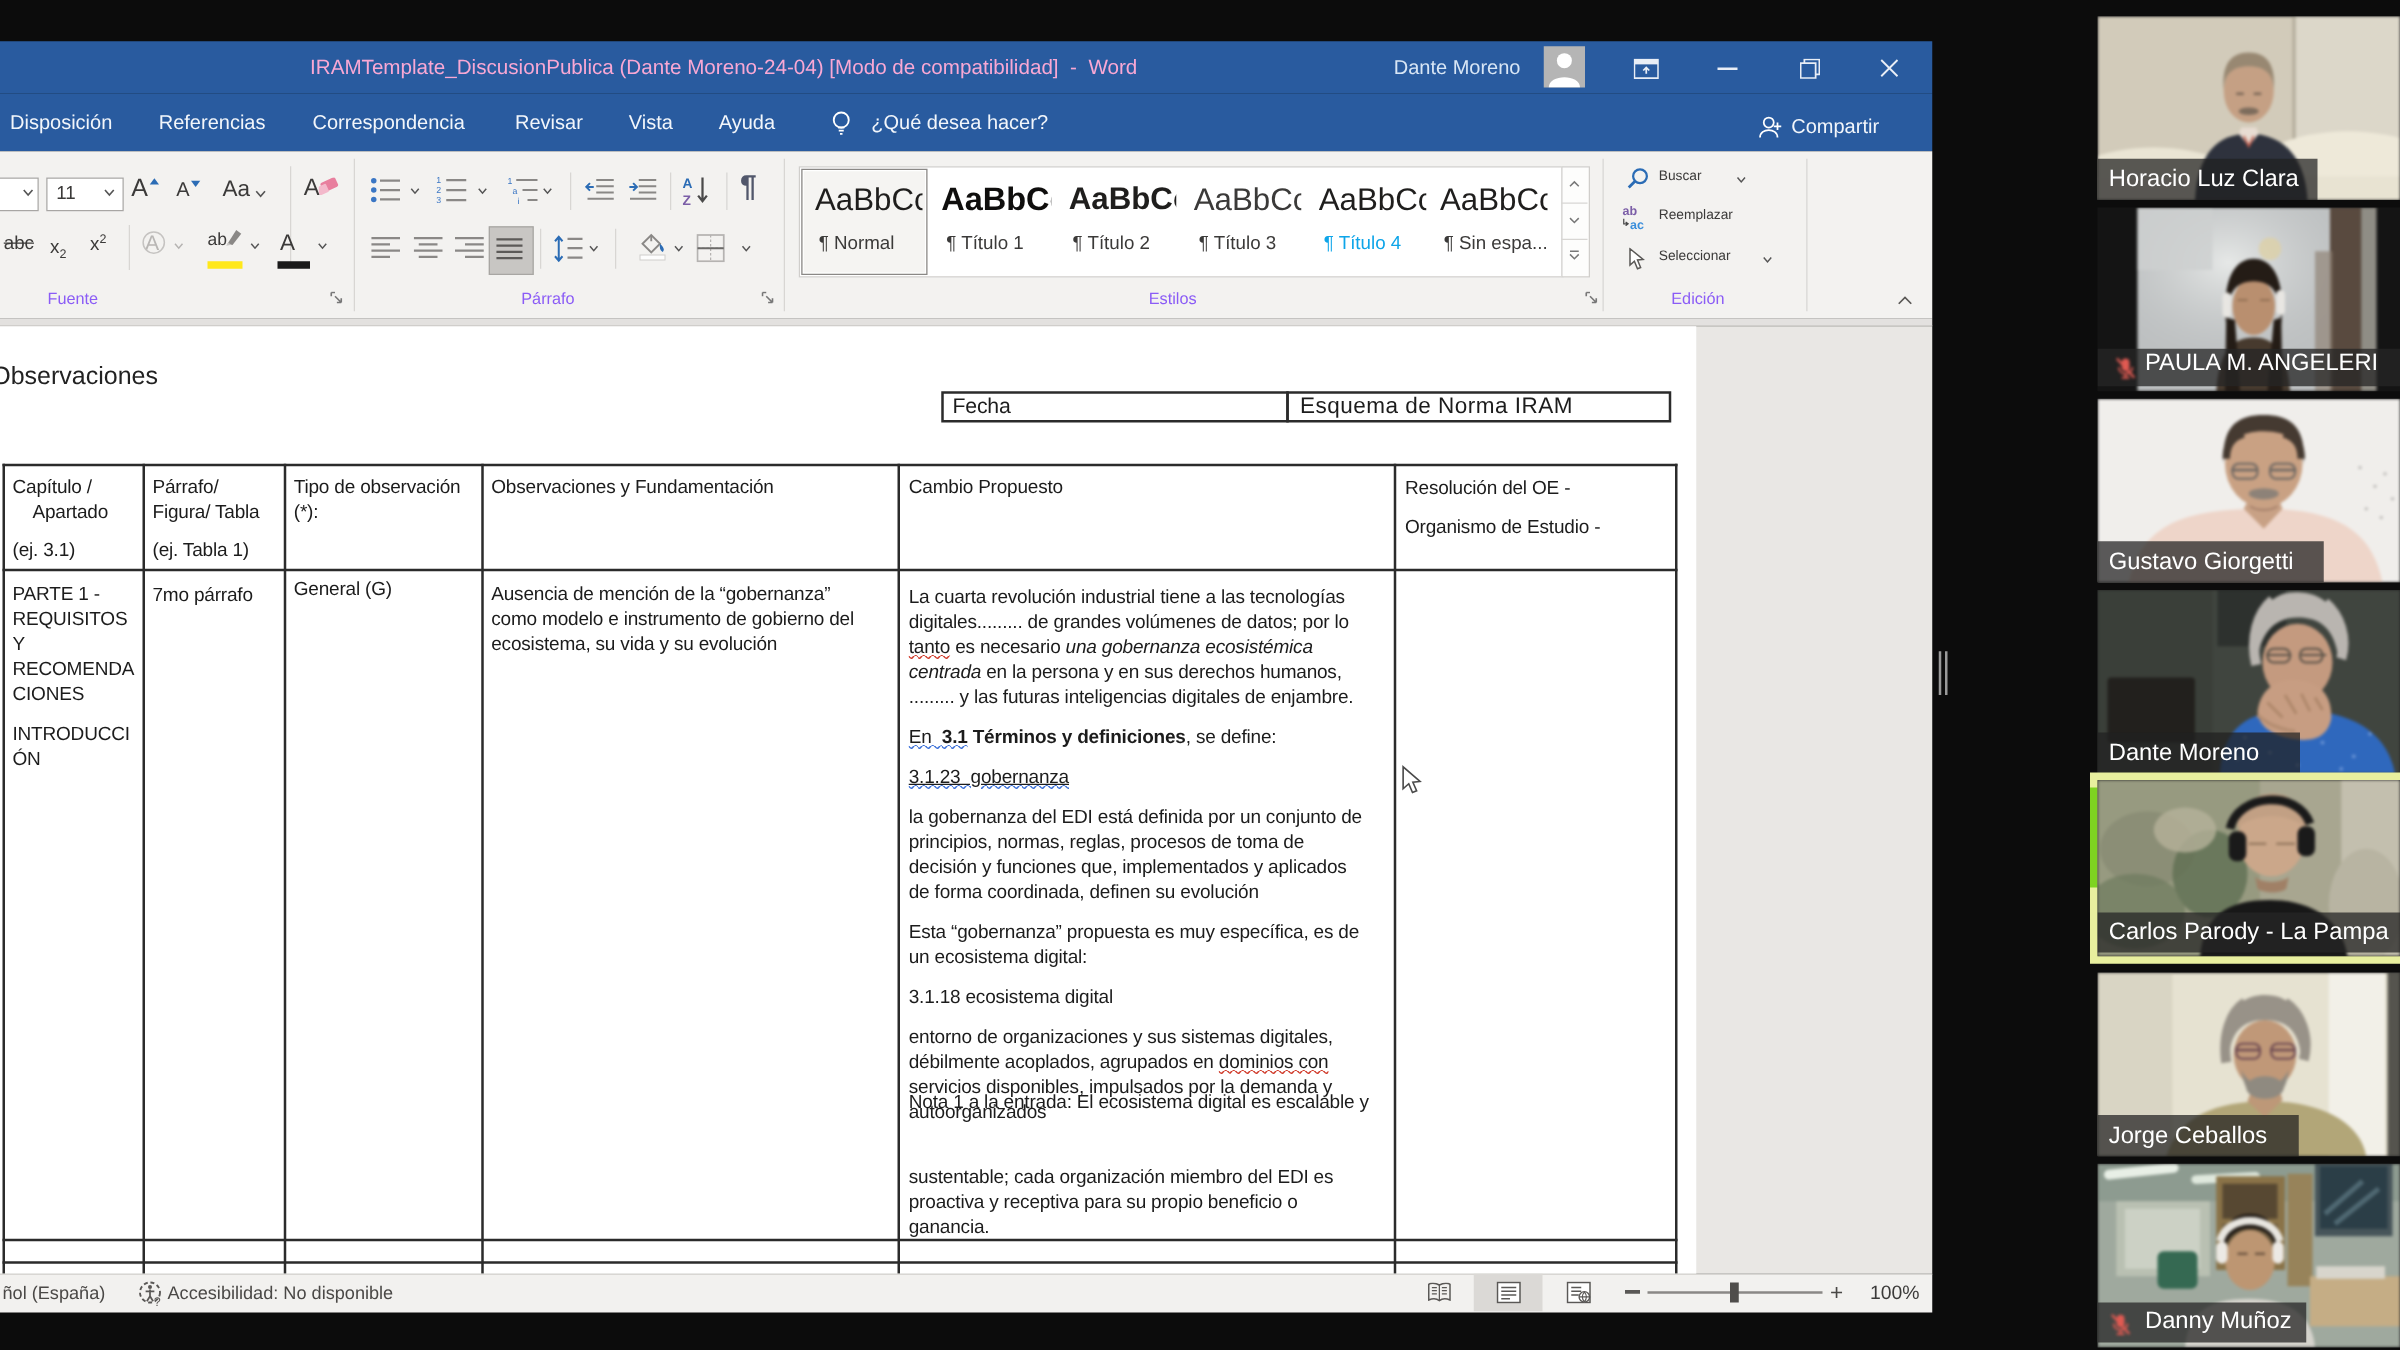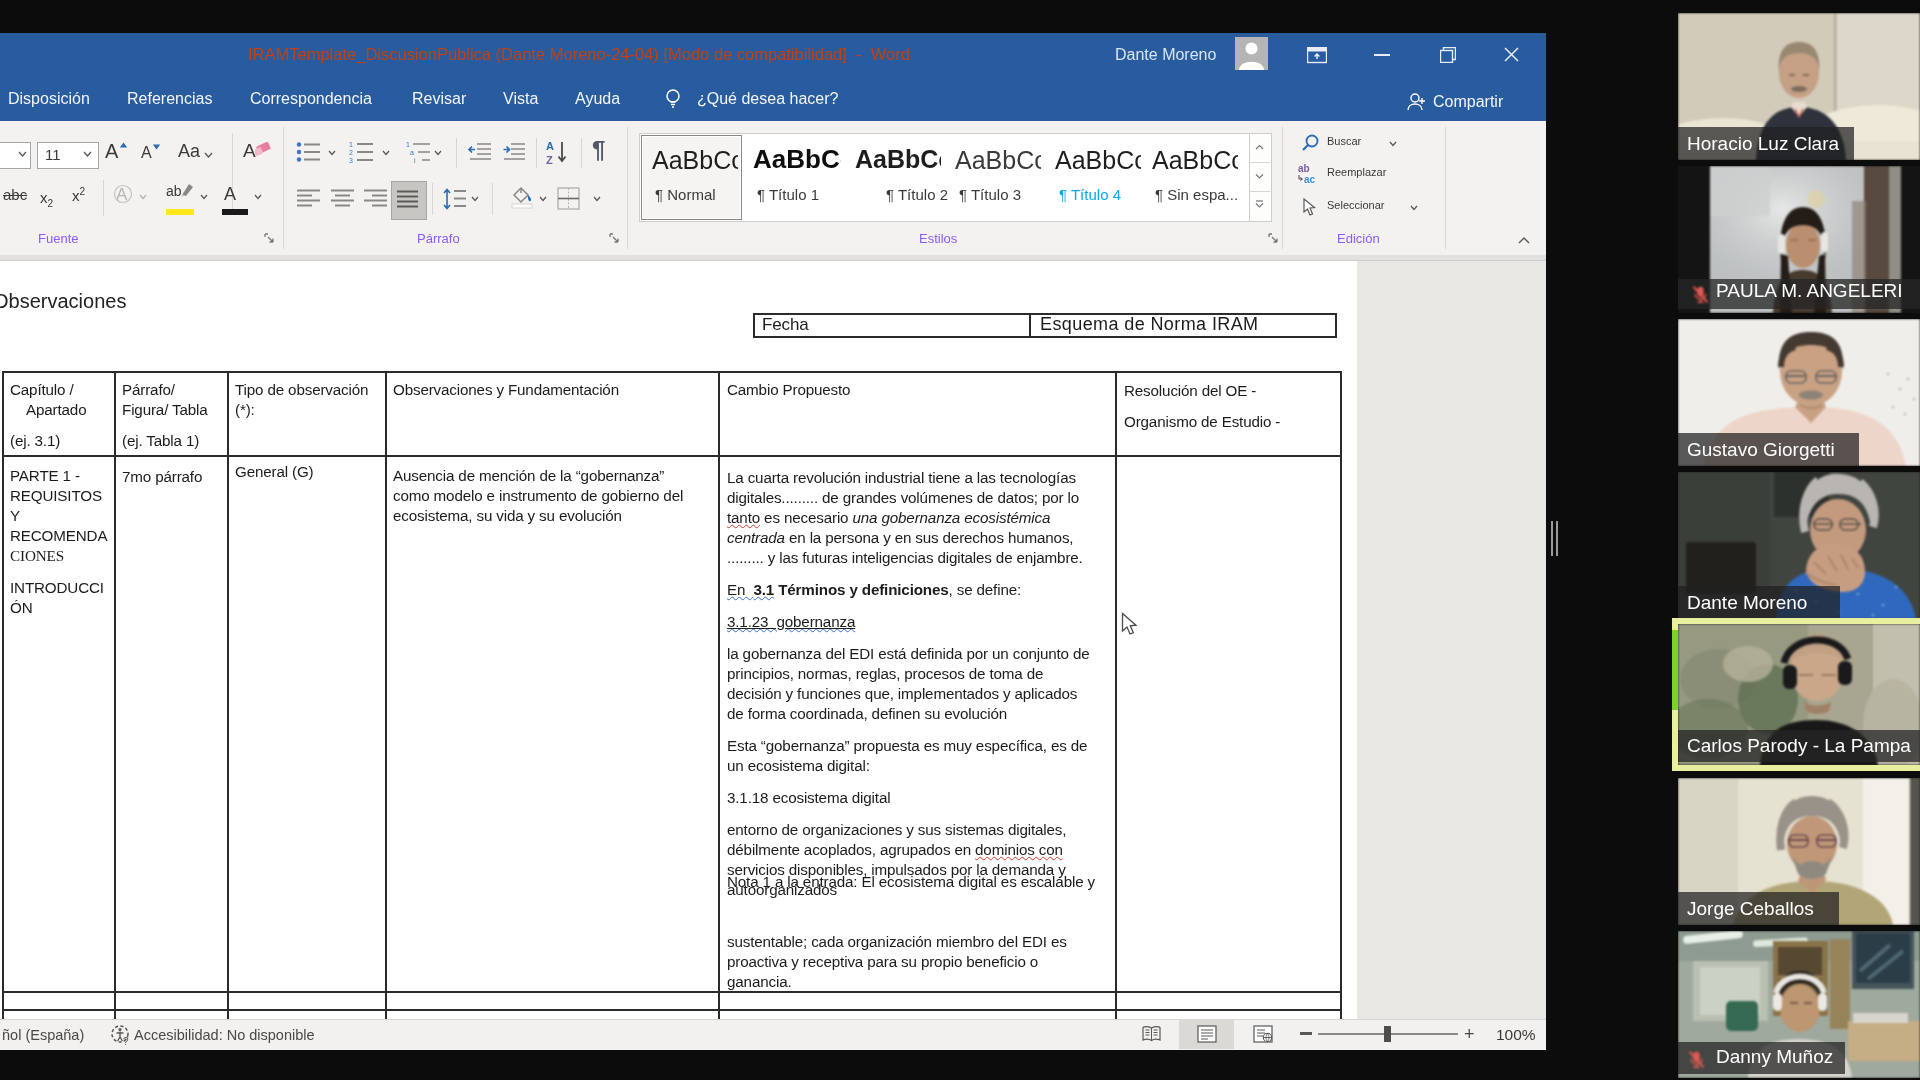--- a/index.html
+++ b/index.html
@@ -7,21 +7,21 @@
   .abs{position:absolute;}
   #stage{position:absolute;left:0;top:0;width:1920px;height:1080px;}
   
   #titlebar{left:0;top:33px;width:1546px;height:42px;background:#295b9f;}
   #tabrow{left:0;top:75px;width:1546px;height:46px;background:#295b9f;}
   #ribbon{left:0;top:121px;width:1546px;height:134px;background:#f3f2f0;}
   #ribbonedge{left:0;top:255px;width:1546px;height:5px;background:#e3e1df;border-bottom:1px solid #d0cecb;}
   #docarea{left:0;top:261px;width:1546px;height:758px;background:#e9e7e4;}
   #page{left:0;top:0px;width:1357px;height:758px;background:#ffffff;}
   #statusbar{left:0;top:1019px;width:1546px;height:31px;background:#f2f1ef;border-top:1px solid #d8d6d3;}
-  .ttext{color:#c2410c;font-size:16px;white-space:nowrap;}
+  .ttext{color:#f9a8d4;font-size:16px;white-space:nowrap;}
   .tab{color:#f2f6fb;font-size:16px;white-space:nowrap;}
   .glabel{color:#8b5cf6;font-size:13px;white-space:nowrap;}
   .btext{color:#3b3a39;font-size:11px;white-space:nowrap;}
   
   .dline{position:absolute;color:#1c1c1c;font-size:15.2px;letter-spacing:-0.15px;white-space:nowrap;line-height:20px;}
   .tb{position:absolute;background:#2b2b2b;}
   
   .vtile{position:absolute;left:1678px;width:242px;height:147px;background:#222;overflow:hidden;}
   .vtile > svg{filter:blur(1.1px);}
   .vlabel{position:absolute;background:rgba(32,32,32,0.72);color:#fff;font-size:19px;
@@ -248,21 +248,21 @@
   <div class="abs" style="left:627px;top:127px;width:1px;height:122px;background:#d8d6d3;"></div>
 
   <div class="abs" style="left:639px;top:133px;width:610px;height:87px;background:#fff;border:1px solid #d0cecb;"></div>
 
   <div class="abs" style="left:641px;top:135px;width:99px;height:83px;background:#f5f4f2;border:1px solid #8a8886;box-shadow:inset 0 0 0 1px #fff;"></div>
   <div class="abs" style="left:652px;top:146px;font-size:25px;color:#1f1e1d;white-space:nowrap;width:86px;overflow:hidden;">AaBbCcD</div>
   <div class="abs" style="left:655px;top:186px;font-size:15px;color:#3b3a39;">¶ Normal</div>
   <div class="abs" style="left:753px;top:144px;font-size:26px;color:#0f0e0d;font-weight:bold;white-space:nowrap;width:88px;overflow:hidden;">AaBbC​c</div>
   <div class="abs" style="left:757px;top:186px;font-size:15px;color:#3b3a39;">¶ Título 1</div>
   <div class="abs" style="left:855px;top:145px;font-size:25px;color:#1f1e1d;font-weight:bold;white-space:nowrap;width:86px;overflow:hidden;">AaBbCcI</div>
-  <div class="abs" style="left:858px;top:186px;font-size:15px;color:#3b3a39;margin-left:28px;">¶ Título 2</div>
+  <div class="abs" style="left:858px;top:186px;font-size:15px;color:#3b3a39;">¶ Título 2</div>
   <div class="abs" style="left:955px;top:146px;font-size:25px;color:#3b3a39;white-space:nowrap;width:86px;overflow:hidden;">AaBbCcD</div>
   <div class="abs" style="left:959px;top:186px;font-size:15px;color:#3b3a39;">¶ Título 3</div>
   <div class="abs" style="left:1055px;top:146px;font-size:25px;color:#1f1e1d;white-space:nowrap;width:86px;overflow:hidden;">AaBbCcD</div>
   <div class="abs" style="left:1059px;top:186px;font-size:15px;color:#0ea5e9;">¶ Título 4</div>
   <div class="abs" style="left:1152px;top:146px;font-size:25px;color:#1f1e1d;white-space:nowrap;width:86px;overflow:hidden;">AaBbCcD</div>
   <div class="abs" style="left:1155px;top:186px;font-size:15px;color:#3b3a39;">¶ Sin espa...</div>
 
   <div class="abs" style="left:1249px;top:133px;width:21px;height:87px;background:#fdfdfc;border:1px solid #d0cecb;"></div>
   <div class="abs" style="left:1249px;top:162px;width:21px;height:1px;background:#d8d6d3;"></div>
   <div class="abs" style="left:1249px;top:191px;width:21px;height:1px;background:#d8d6d3;"></div>
@@ -344,21 +344,21 @@
   <div class="dline" style="left:235px;top:400px;">(*):</div>
   <div class="dline" style="left:393px;top:380px;">Observaciones y Fundamentación</div>
   <div class="dline" style="left:727px;top:380px;">Cambio Propuesto</div>
   <div class="dline" style="left:1124px;top:381px;">Resolución del OE -</div>
   <div class="dline" style="left:1124px;top:412px;">Organismo de Estudio -</div>
 
   <div class="dline" style="left:10px;top:466px;">PARTE 1 -</div>
   <div class="dline" style="left:10px;top:486px;">REQUISITOS</div>
   <div class="dline" style="left:10px;top:506px;">Y</div>
   <div class="dline" style="left:10px;top:526px;">RECOMENDA</div>
-  <div class="dline" style="left:10px;top:546px;font-family:Liberation Serif, serif;">CIONES</div>
+  <div class="dline" style="left:10px;top:546px;">CIONES</div>
   <div class="dline" style="left:10px;top:578px;">INTRODUCCI</div>
   <div class="dline" style="left:10px;top:598px;">ÓN</div>
   <div class="dline" style="left:122px;top:467px;">7mo párrafo</div>
   <div class="dline" style="left:235px;top:462px;">General (G)</div>
   <div class="dline" style="left:393px;top:466px;">Ausencia de mención de la “gobernanza”</div>
   <div class="dline" style="left:393px;top:486px;">como modelo e instrumento de gobierno del</div>
   <div class="dline" style="left:393px;top:506px;">ecosistema, su vida y su evolución</div>
 
   <div class="dline" style="left:727px;top:468px;">La cuarta revolución industrial tiene a las tecnologías</div>
   <div class="dline" style="left:727px;top:488px;">digitales......... de grandes volúmenes de datos; por lo</div>

